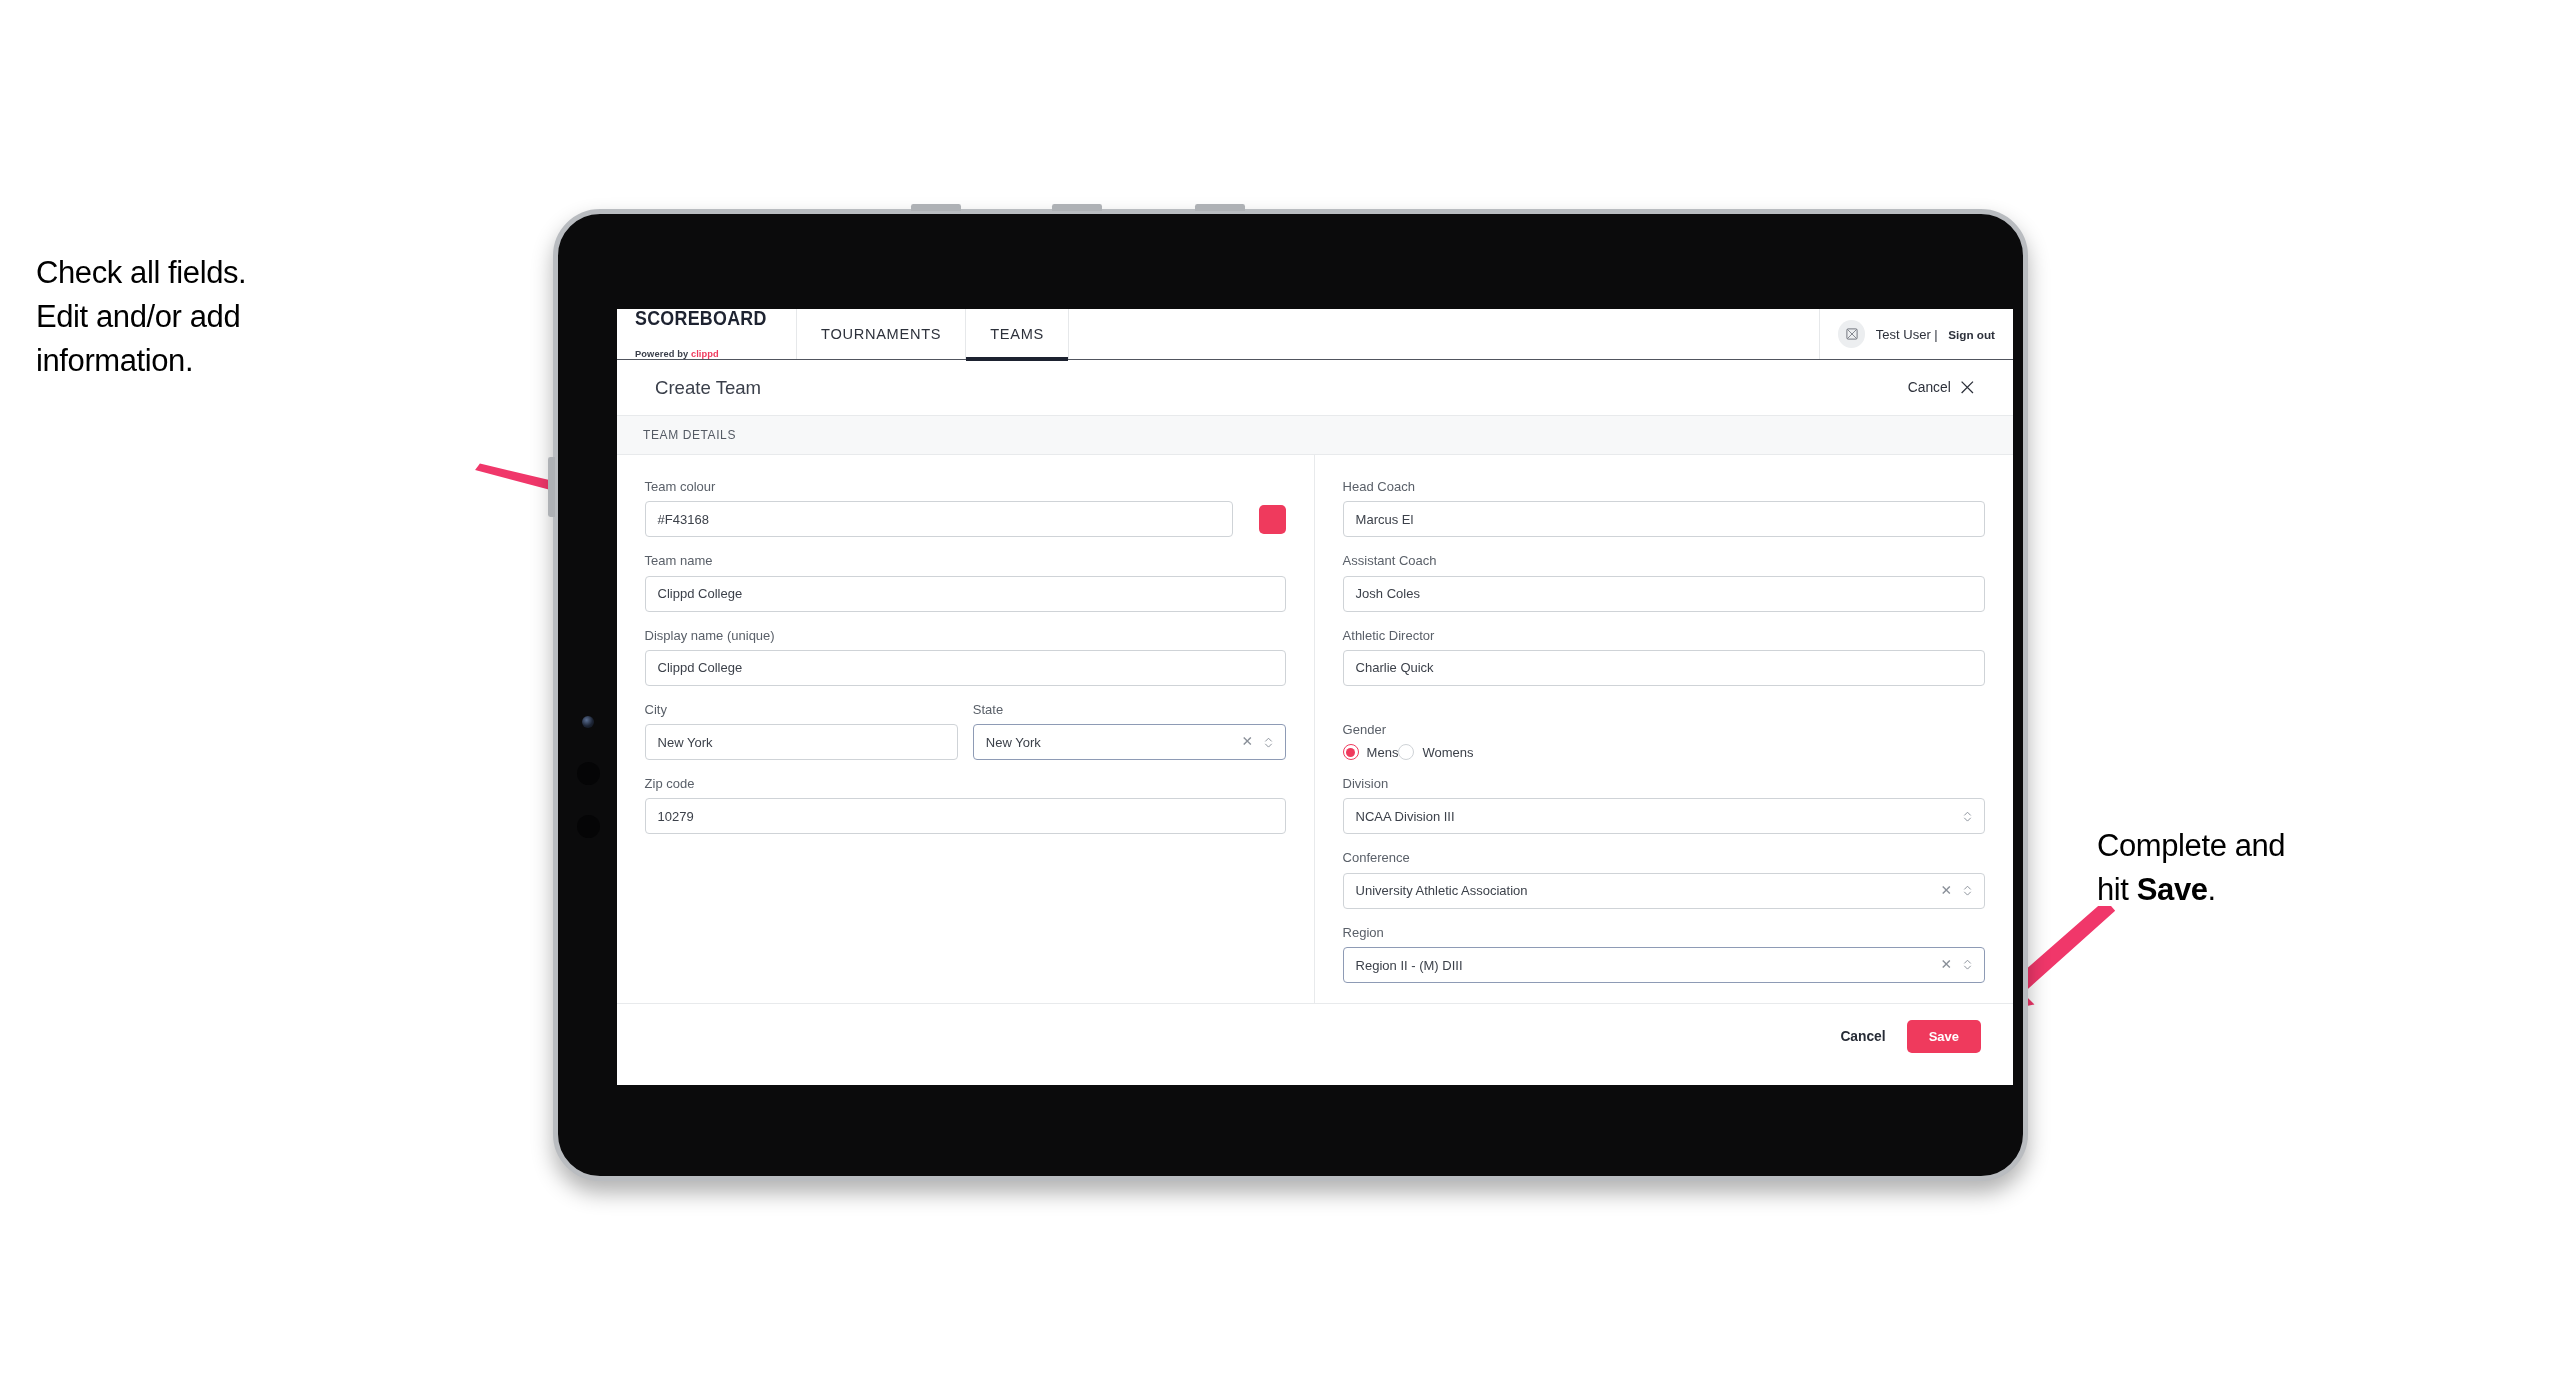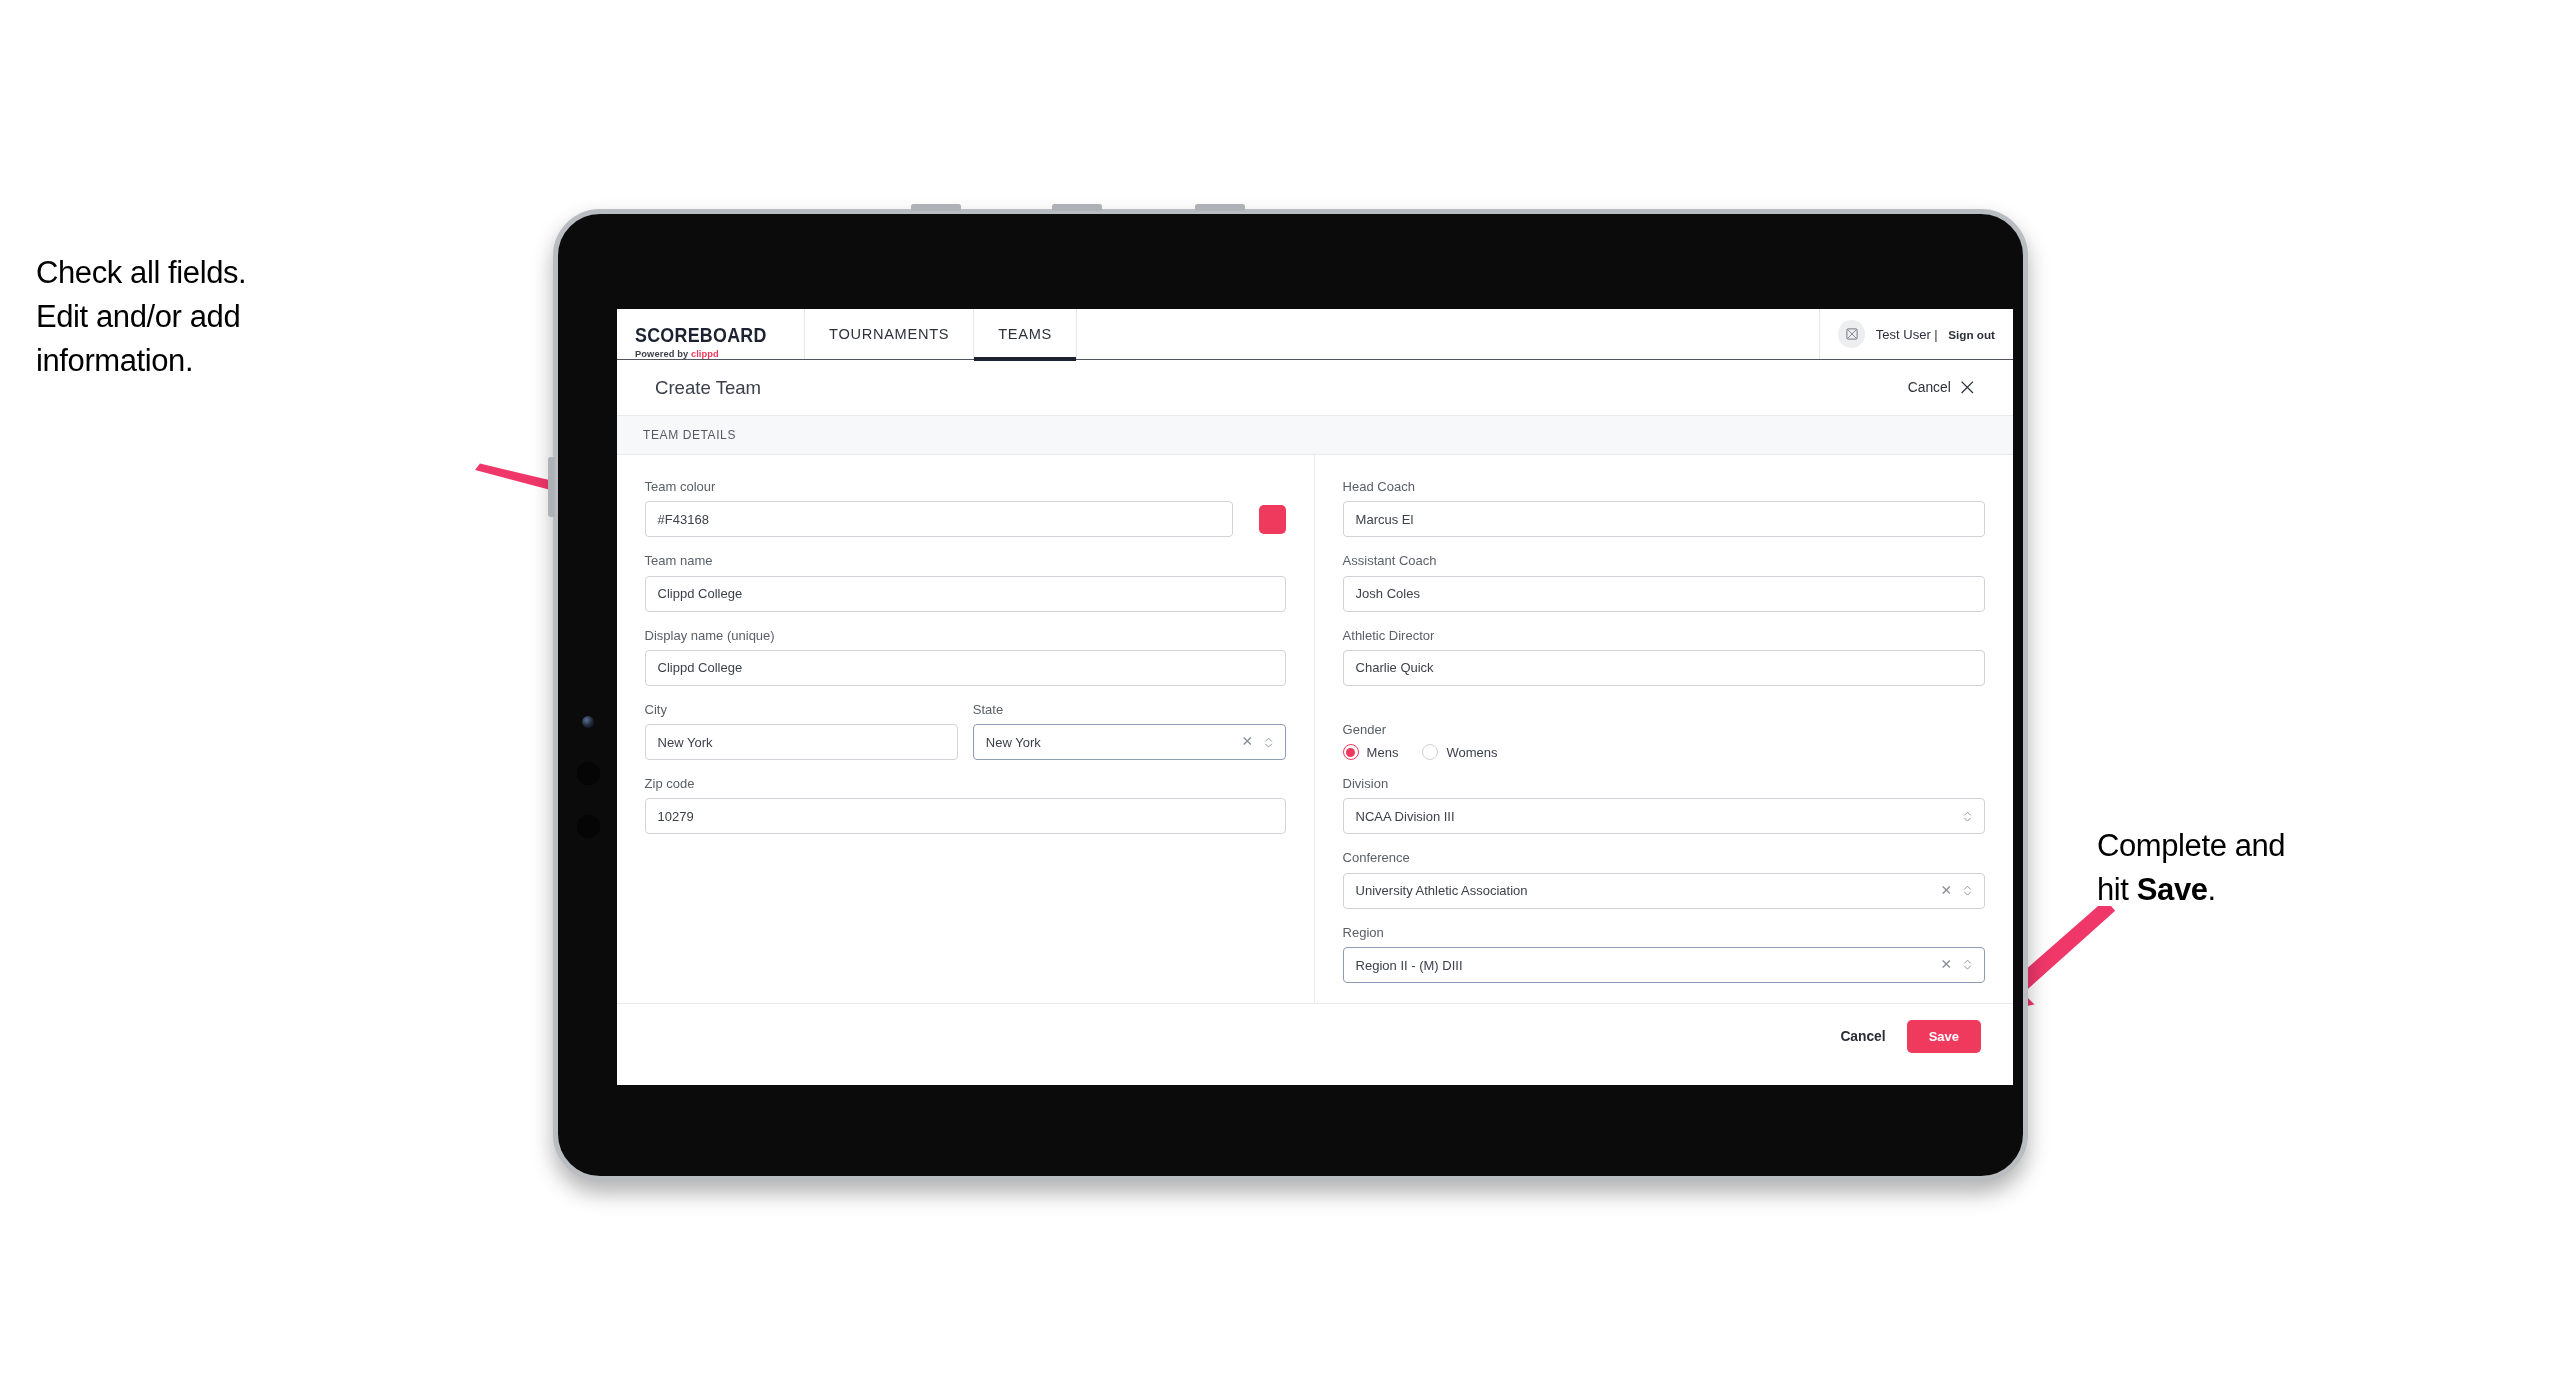--- a/index.html
+++ b/index.html
@@ -69,22 +69,22 @@
 
   
   .topbar {
     position: relative;
     height: 51px;
     background: #fff;
     border-bottom: 1.6px solid #51555e;
     display: flex; align-items: stretch;
   }
   .brand {
-    display: flex; flex-direction: column; justify-content: flex-end;
-    padding: 0 26px 0 18px;
+    display: flex; flex-direction: column; justify-content: space-between;
+    padding: 0 18px 0 18px;
     border-right: 0.8px solid #e6e8ea;
   }
   .brand-name {
     font-size: 19.4px; font-weight: 700; letter-spacing: 0.3px;
     color: #1d2230; line-height: 1;
     transform: scaleX(0.92); transform-origin: left center;
   }
   .brand-sub {
     font-size: 9.3px; color: #3a3f4a; margin-top: 3.2px; font-weight: 700;
     letter-spacing: 0.1px;
@@ -173,21 +173,21 @@
   
   .two-up { display: flex; gap: 14.6px; }
   .two-up > div { flex: 1; }
 
   .sel-icons { margin-left: auto; display: flex; align-items: center; gap: 11.3px; color: #8a9099; }
   .x-ico { font-size: 13.8px; line-height: 1; }
   .chev { display:flex; flex-direction:column; gap:1.6px; }
   .chev svg { display:block; }
 
   
-  .radio-row { display: flex; align-items: flex-end; gap: 24px; margin-top: 3.2px; }
+  .radio-row { display: flex; align-items: flex-end; margin-top: 3.2px; }
   .radio { display: flex; align-items: center; gap: 8px; font-size: 13px; color: #3c414a; }
   .rdot {
     width: 16px; height: 16px; border-radius: 50%;
     border: 1.6px solid #cfd3d7; background:#fff;
     display:flex; align-items:center; justify-content:center;
   }
   .rdot.on { border-color: #ef3a5d; }
   .rdot.on::after { content:""; width: 9px; height: 9px; border-radius:50%; background:#ef3a5d; }
 
   

